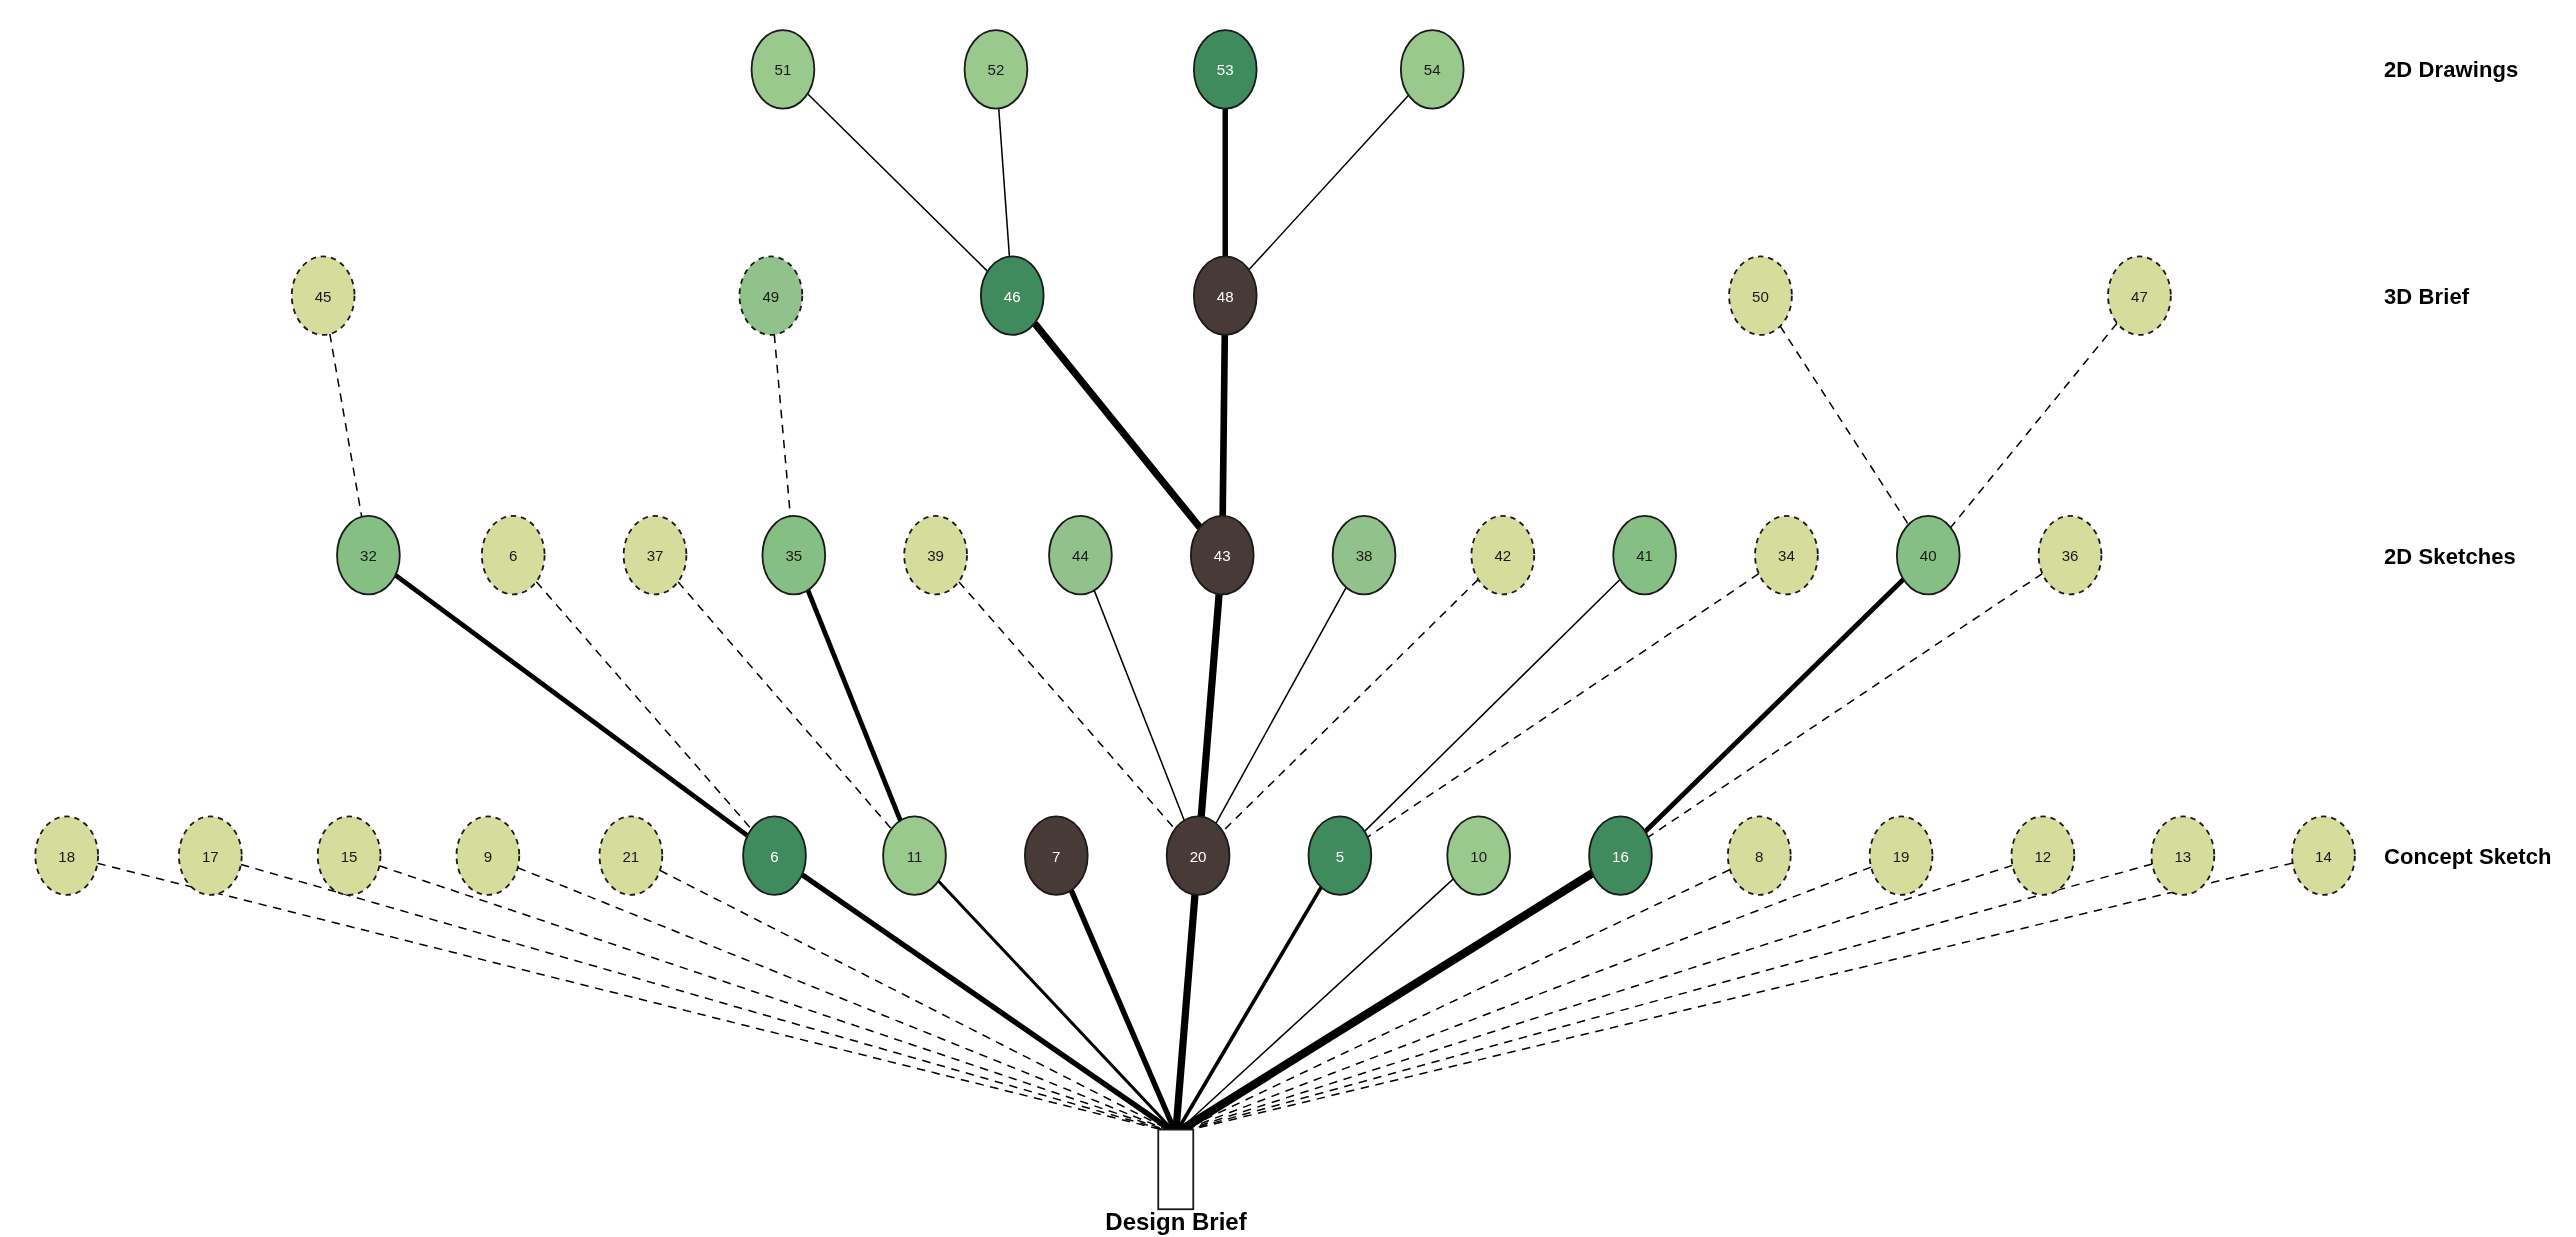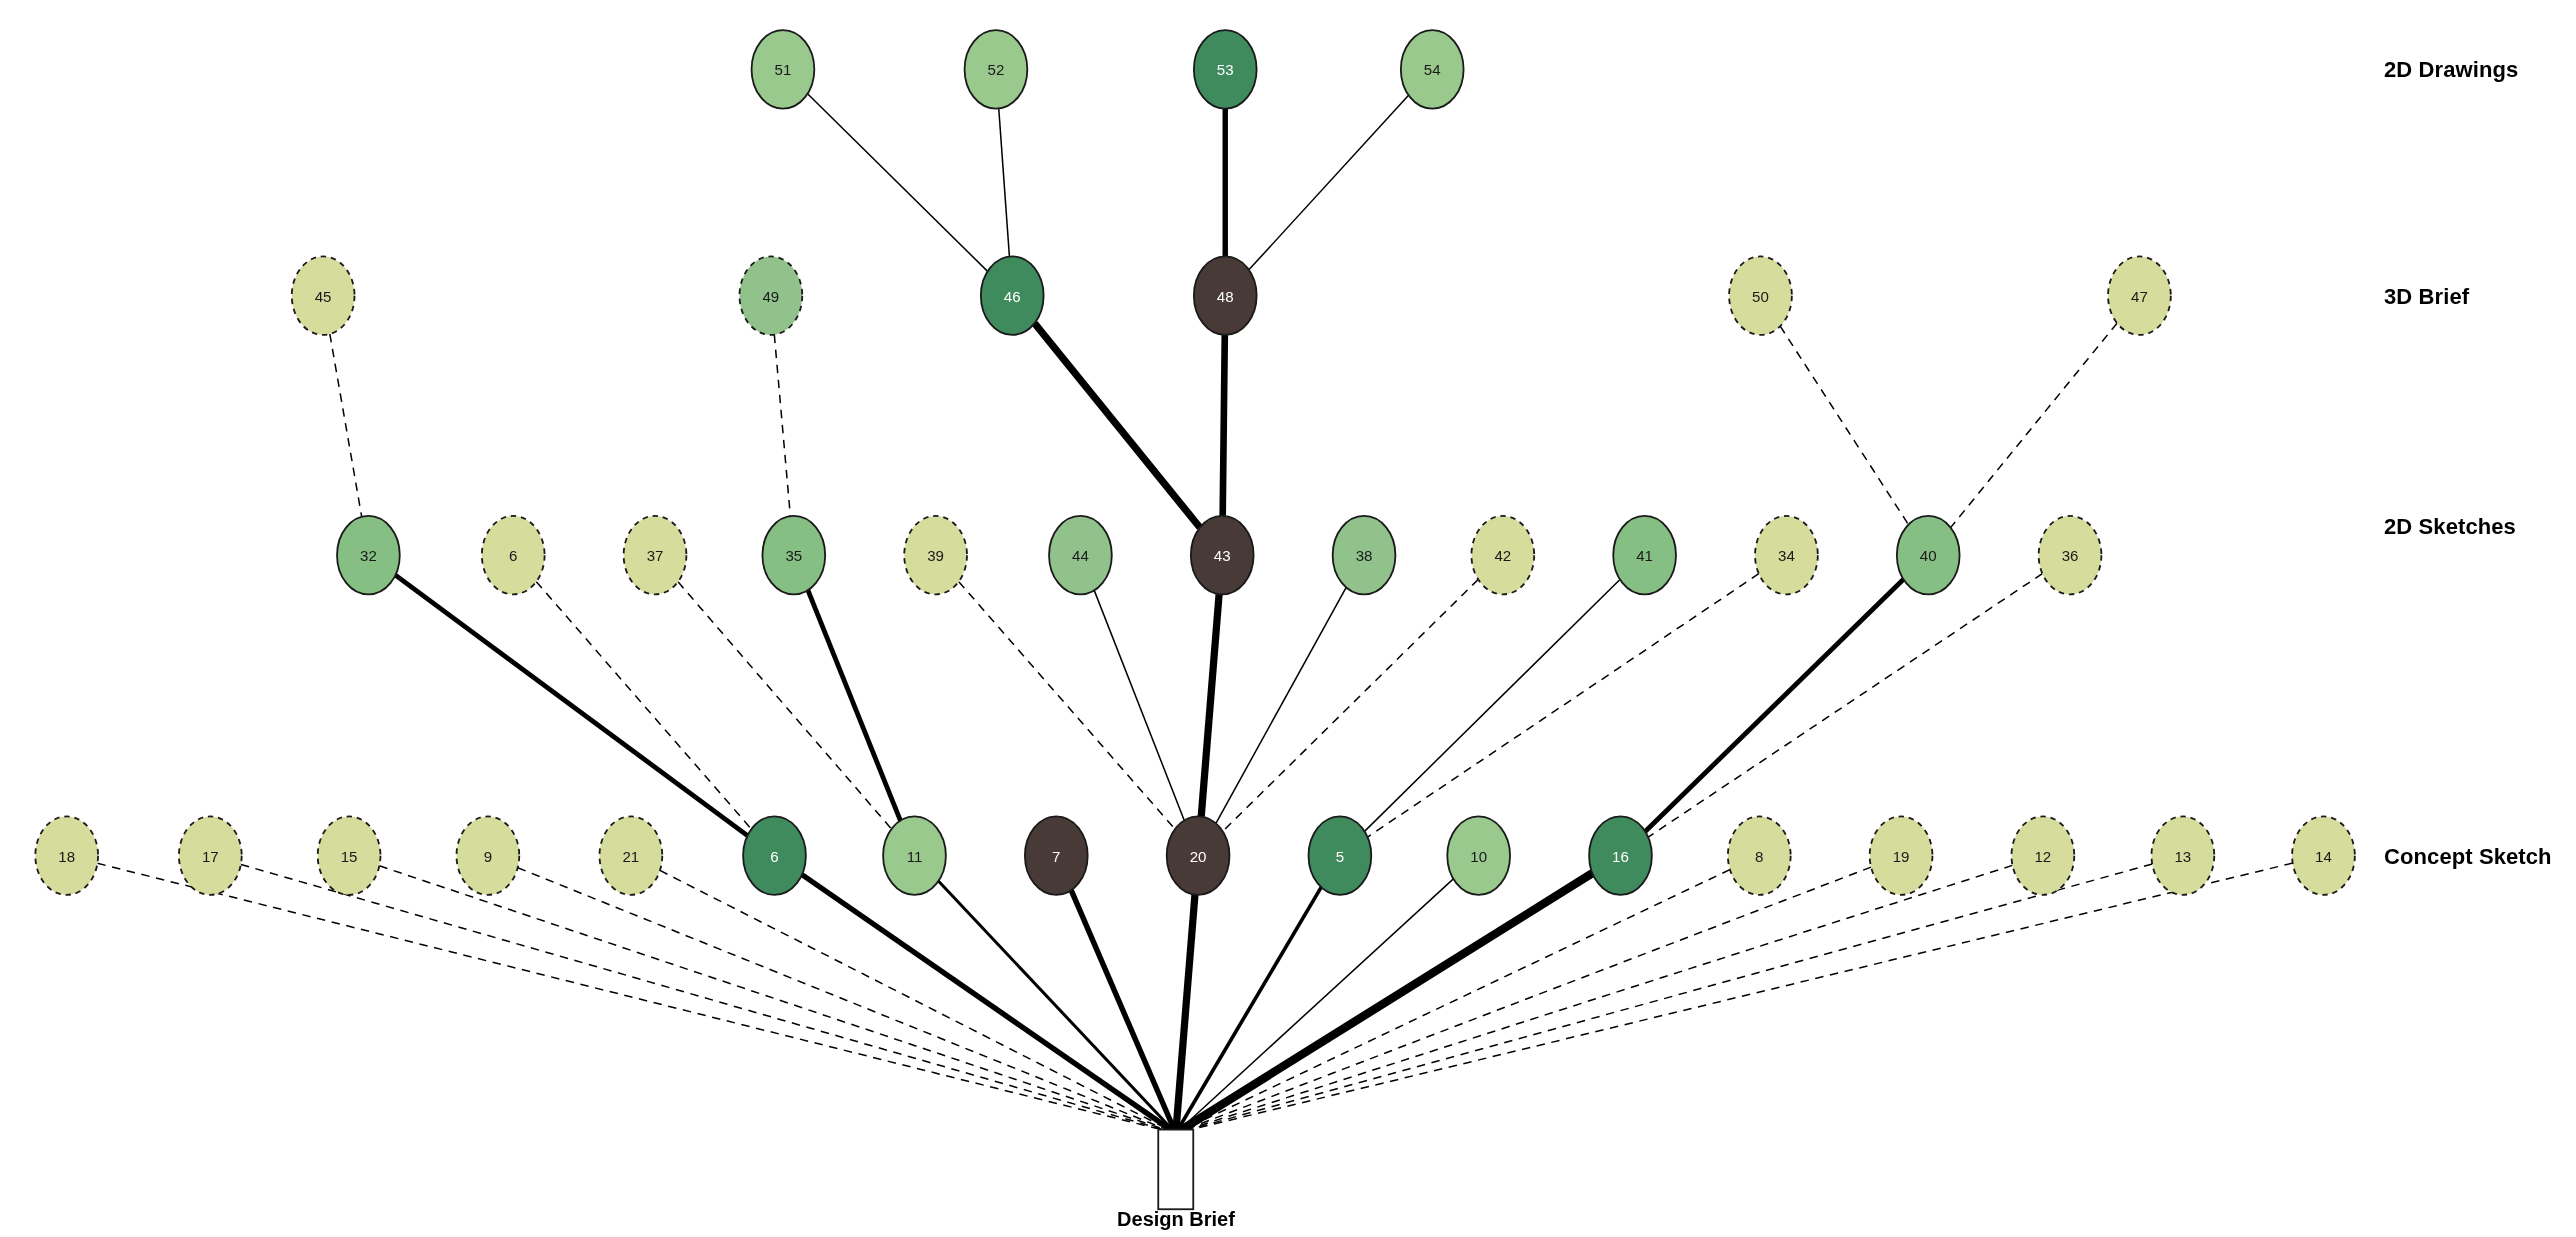--- a/index.html
+++ b/index.html
@@ -12,21 +12,21 @@
     font-weight:bold;
     font-size:22px;
     color:#000;
     white-space:nowrap;
     letter-spacing:0.1px;
   }
   .root-label{
     position:absolute;
     font-family:"Liberation Sans",sans-serif;
     font-weight:bold;
-    font-size:20px;
+    font-size:24px;
     color:#000;
     white-space:nowrap;
     transform:translateX(-50%);
   }
   text.nodelabel{
     font-family:"Liberation Sans",sans-serif;
     font-size:25px;
     text-anchor:middle;
     dominant-baseline:central;
     pointer-events:none;
@@ -240,19 +240,19 @@
           <ellipse cx="3850" cy="1418" rx="52" ry="65" fill="#d5dc9c" stroke="#1a1a1a" stroke-width="3" stroke-dasharray="9,8"></ellipse>
           <text class="nodelabel" x="3850" y="1419" fill="#1a1a1a">14</text>
         </g>
         <rect x="1919" y="1872" width="58" height="132" fill="#ffffff" stroke="#1a1a1a" stroke-width="3"></rect>
       </g>
   </svg>
 
   <div id="row-label-layer">
       <div class="row-label" style="left: 2384px; top: 57px;">2D Drawings</div>
       <div class="row-label" style="left: 2384px; top: 284px;">3D Brief</div>
-      <div class="row-label" style="left: 2384px; top: 514px;">2D Sketches</div>
+      <div class="row-label" style="left: 2384px; top: 544px;">2D Sketches</div>
       <div class="row-label" style="left: 2384px; top: 844px;">Concept Sketch</div>
     </div>
 
   <div class="root-label" id="root-label" style="left: 1176px; top: 1208px;">Design Brief</div>
 </div>
 
 
 </body></html>

